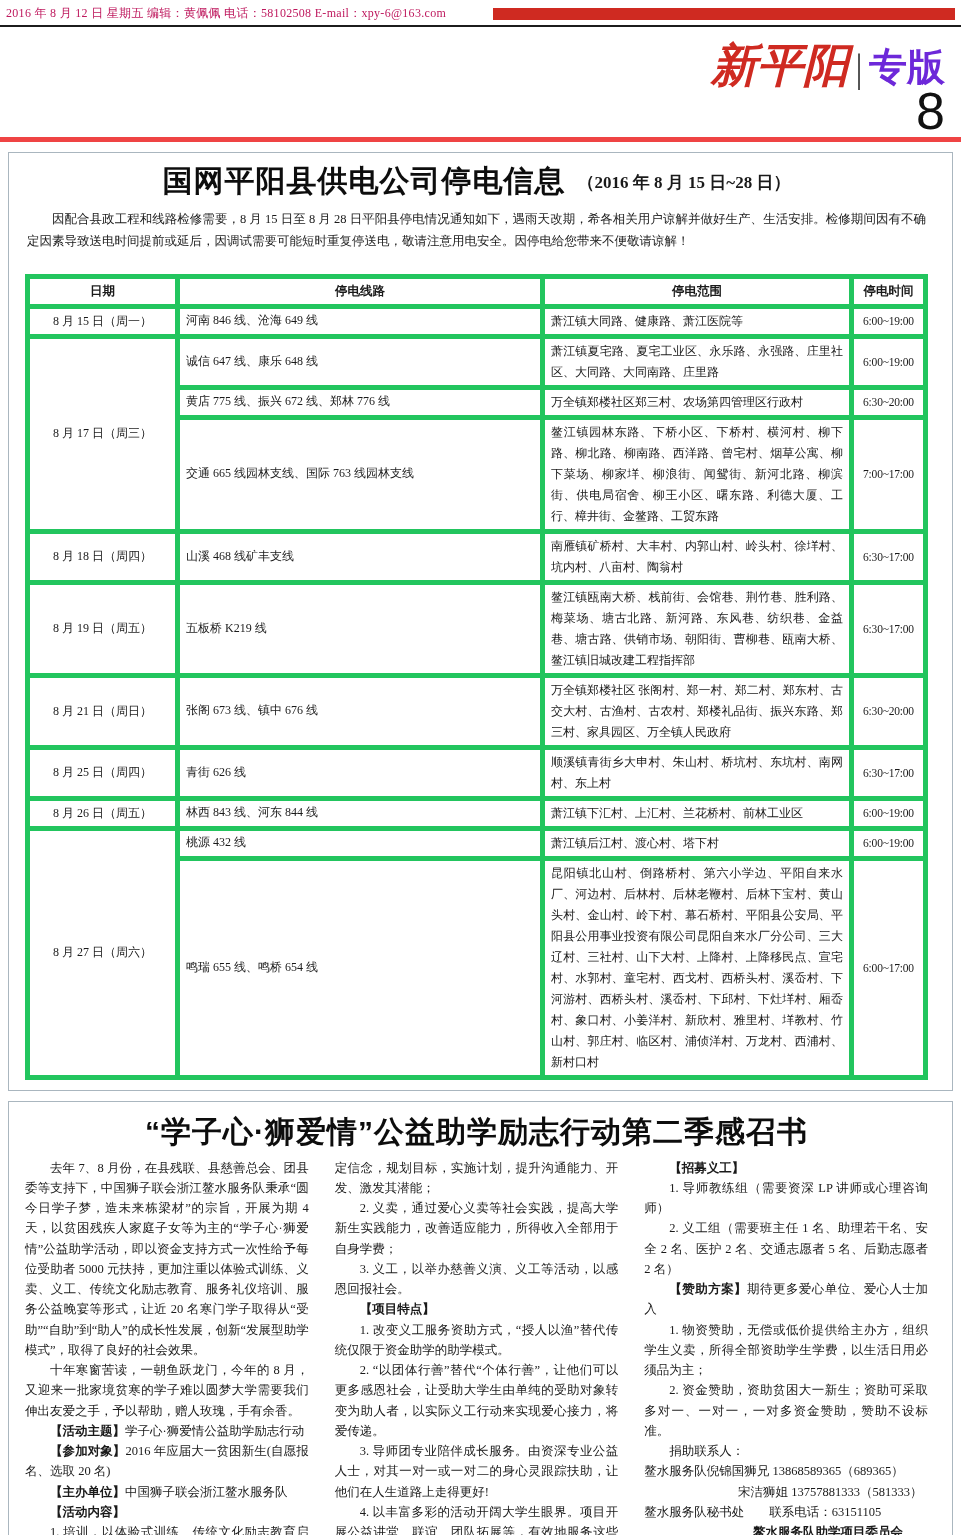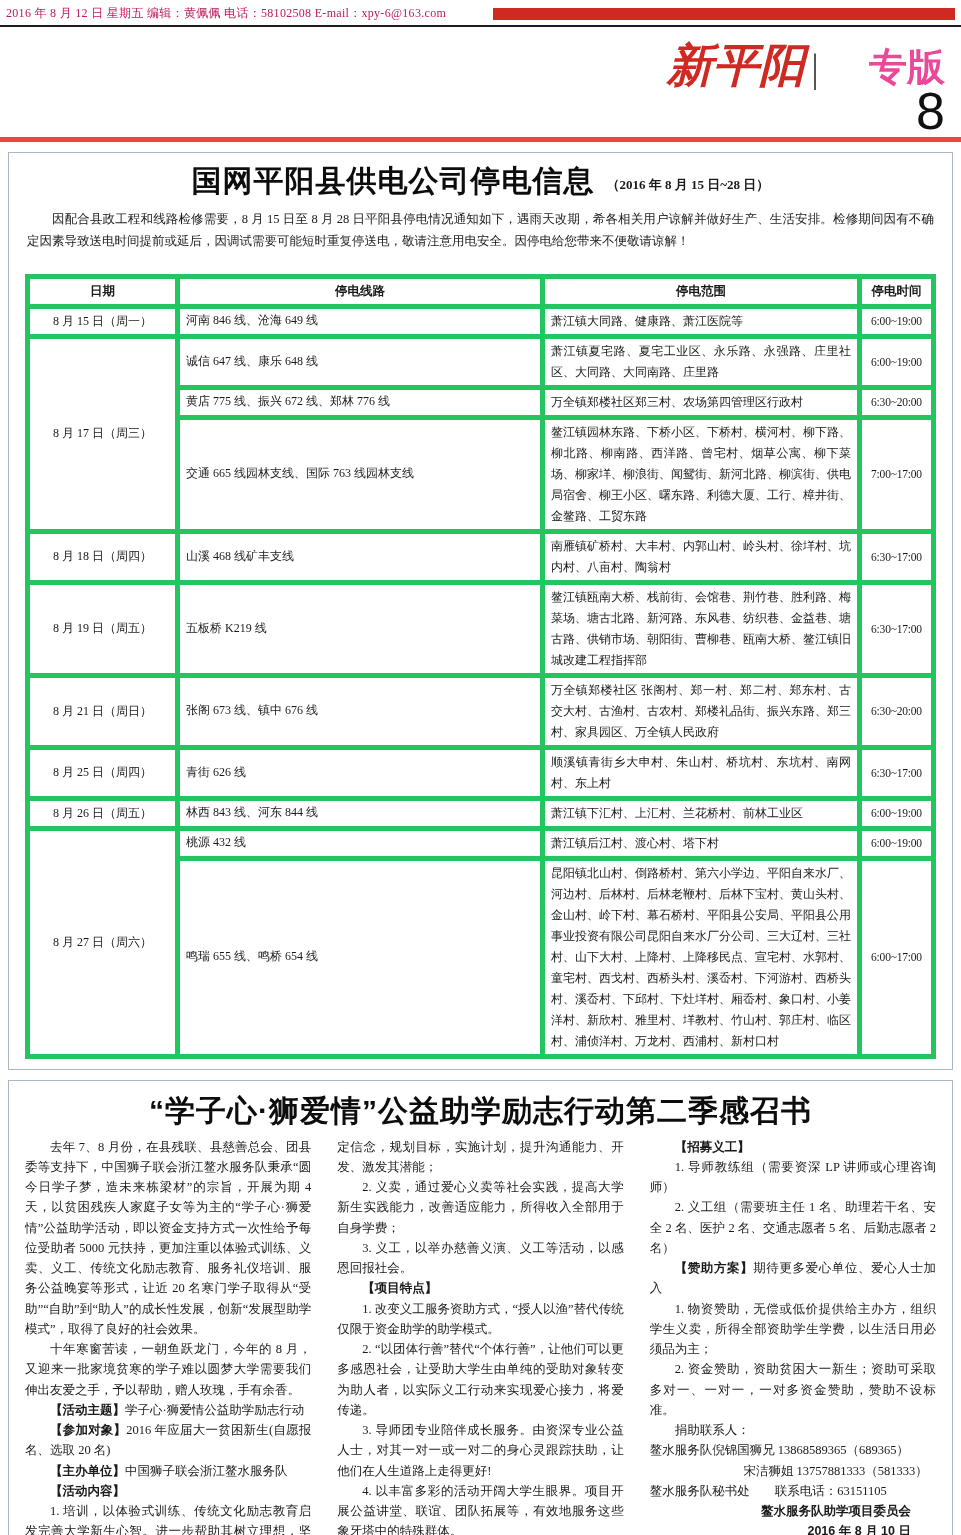--- a/index.html
+++ b/index.html
@@ -25,43 +25,43 @@
     flex-direction:column;
   }
   .brand-wrap{display:flex;align-items:flex-end;gap:6px;}
   .brand{
     font-size:46px;line-height:1;font-weight:bold;font-style:italic;
     font-family:"DejaVu Serif",serif;
   }
   .brand-sep{font-size:40px;line-height:1;color:#555;font-weight:300;}
   .section-name{
     font-size:38px;line-height:1.05;font-weight:900;
-    font-family:"Liberation Sans","DejaVu Sans",sans-serif;color:#ec4899;margin-left:44px;
+    font-family:"Liberation Sans","DejaVu Sans",sans-serif;color:#6d28d9;
   }
   .pageno{
     font-size:52px;line-height:.9;font-weight:400;color:#111;
     font-family:"Liberation Sans","DejaVu Sans",sans-serif;
   }
   
   .box{
     border:1px solid #aab6bf;
     margin:10px 8px 0 8px;
-    padding:6px 16px 10px 16px;
+    padding:6px 24px 10px 16px;
     background:#fff;
   }
   .headline{
     text-align:center;margin:6px 0 8px 0;
     font-family:"Liberation Sans","DejaVu Sans",sans-serif;
     font-weight:900;color:#0d0d0d;letter-spacing:1px;
   }
   .headline.h-big{font-size:30px;line-height:1.2;}
   .headline.h-mid{font-size:27px;line-height:1.3;margin:10px 0 12px 0;}
   .title-row{display:flex;justify-content:center;align-items:flex-end;gap:12px;margin:4px 0 10px 0;}
   .title-row .headline{margin:0;}
-  .date-range{font-size:13px;font-weight:bold;padding-bottom:5px;white-space:nowrap;}
+  .date-range{font-size:17px;font-weight:bold;padding-bottom:5px;white-space:nowrap;}
   
   .article p{
     margin:0;
     font-size:12.5px;line-height:1.62;
     text-align:justify;text-indent:2em;
   }
   .article p b{font-family:"Liberation Sans","DejaVu Sans",sans-serif;font-weight:bold;}
   .article p.rb{text-align:right;text-indent:0;padding-right:2em;font-weight:bold;}
   .article p.rb b,.article p.rb{font-family:"Liberation Sans","DejaVu Sans",sans-serif;}
   .article p.ind0{text-indent:0;}

